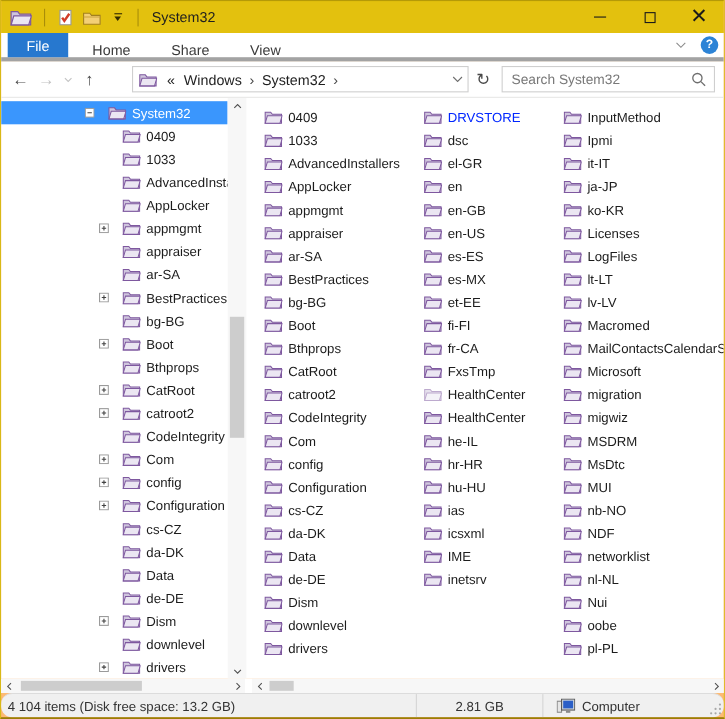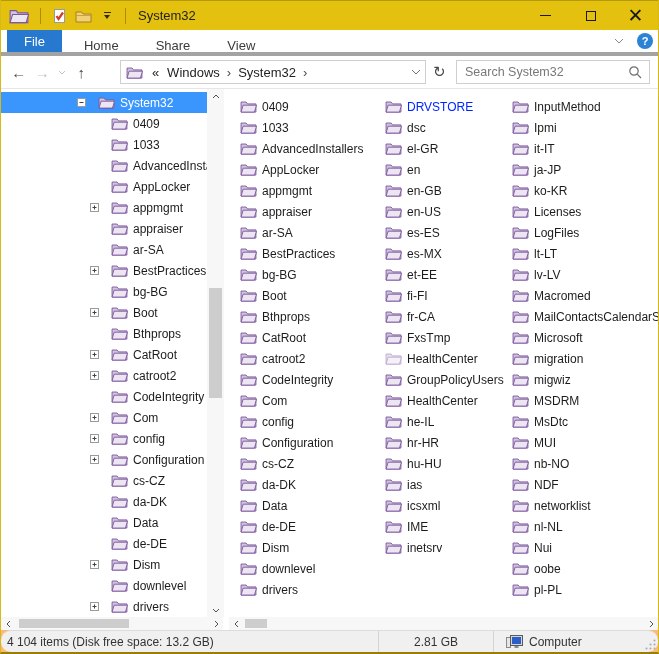--- a/index.html
+++ b/index.html
@@ -891,29 +891,20 @@
             </span>
             <span class="flabel">HealthCenter</span>
           </div>
           <div class="fitem">
             <span class="ficon ">
               <svg viewBox="0 0 18 14" width="17" height="13">
                 <path d="M1 2.2 L6.4 2.2 L8 4.2 L17 4.2 L17 13 L1 13 Z" fill="#cfc5dd" stroke="#7e589f"></path>
                 <path d="M3.2 5.6 L17.6 5.6 L15.4 13 L1 13 Z" fill="#ebe6f2" stroke="#7e589f"></path>
               </svg>
             </span>
-            <span class="flabel">GroupPolicyUsers</span>
-          </div>
-          <div class="fitem">
-            <span class="ficon ">
-              <svg viewBox="0 0 18 14" width="17" height="13">
-                <path d="M1 2.2 L6.4 2.2 L8 4.2 L17 4.2 L17 13 L1 13 Z" fill="#cfc5dd" stroke="#7e589f"></path>
-                <path d="M3.2 5.6 L17.6 5.6 L15.4 13 L1 13 Z" fill="#ebe6f2" stroke="#7e589f"></path>
-              </svg>
-            </span>
             <span class="flabel">HealthCenter</span>
           </div>
           <div class="fitem">
             <span class="ficon ">
               <svg viewBox="0 0 18 14" width="17" height="13">
                 <path d="M1 2.2 L6.4 2.2 L8 4.2 L17 4.2 L17 13 L1 13 Z" fill="#cfc5dd" stroke="#7e589f"></path>
                 <path d="M3.2 5.6 L17.6 5.6 L15.4 13 L1 13 Z" fill="#ebe6f2" stroke="#7e589f"></path>
               </svg>
             </span>
             <span class="flabel">he-IL</span>

